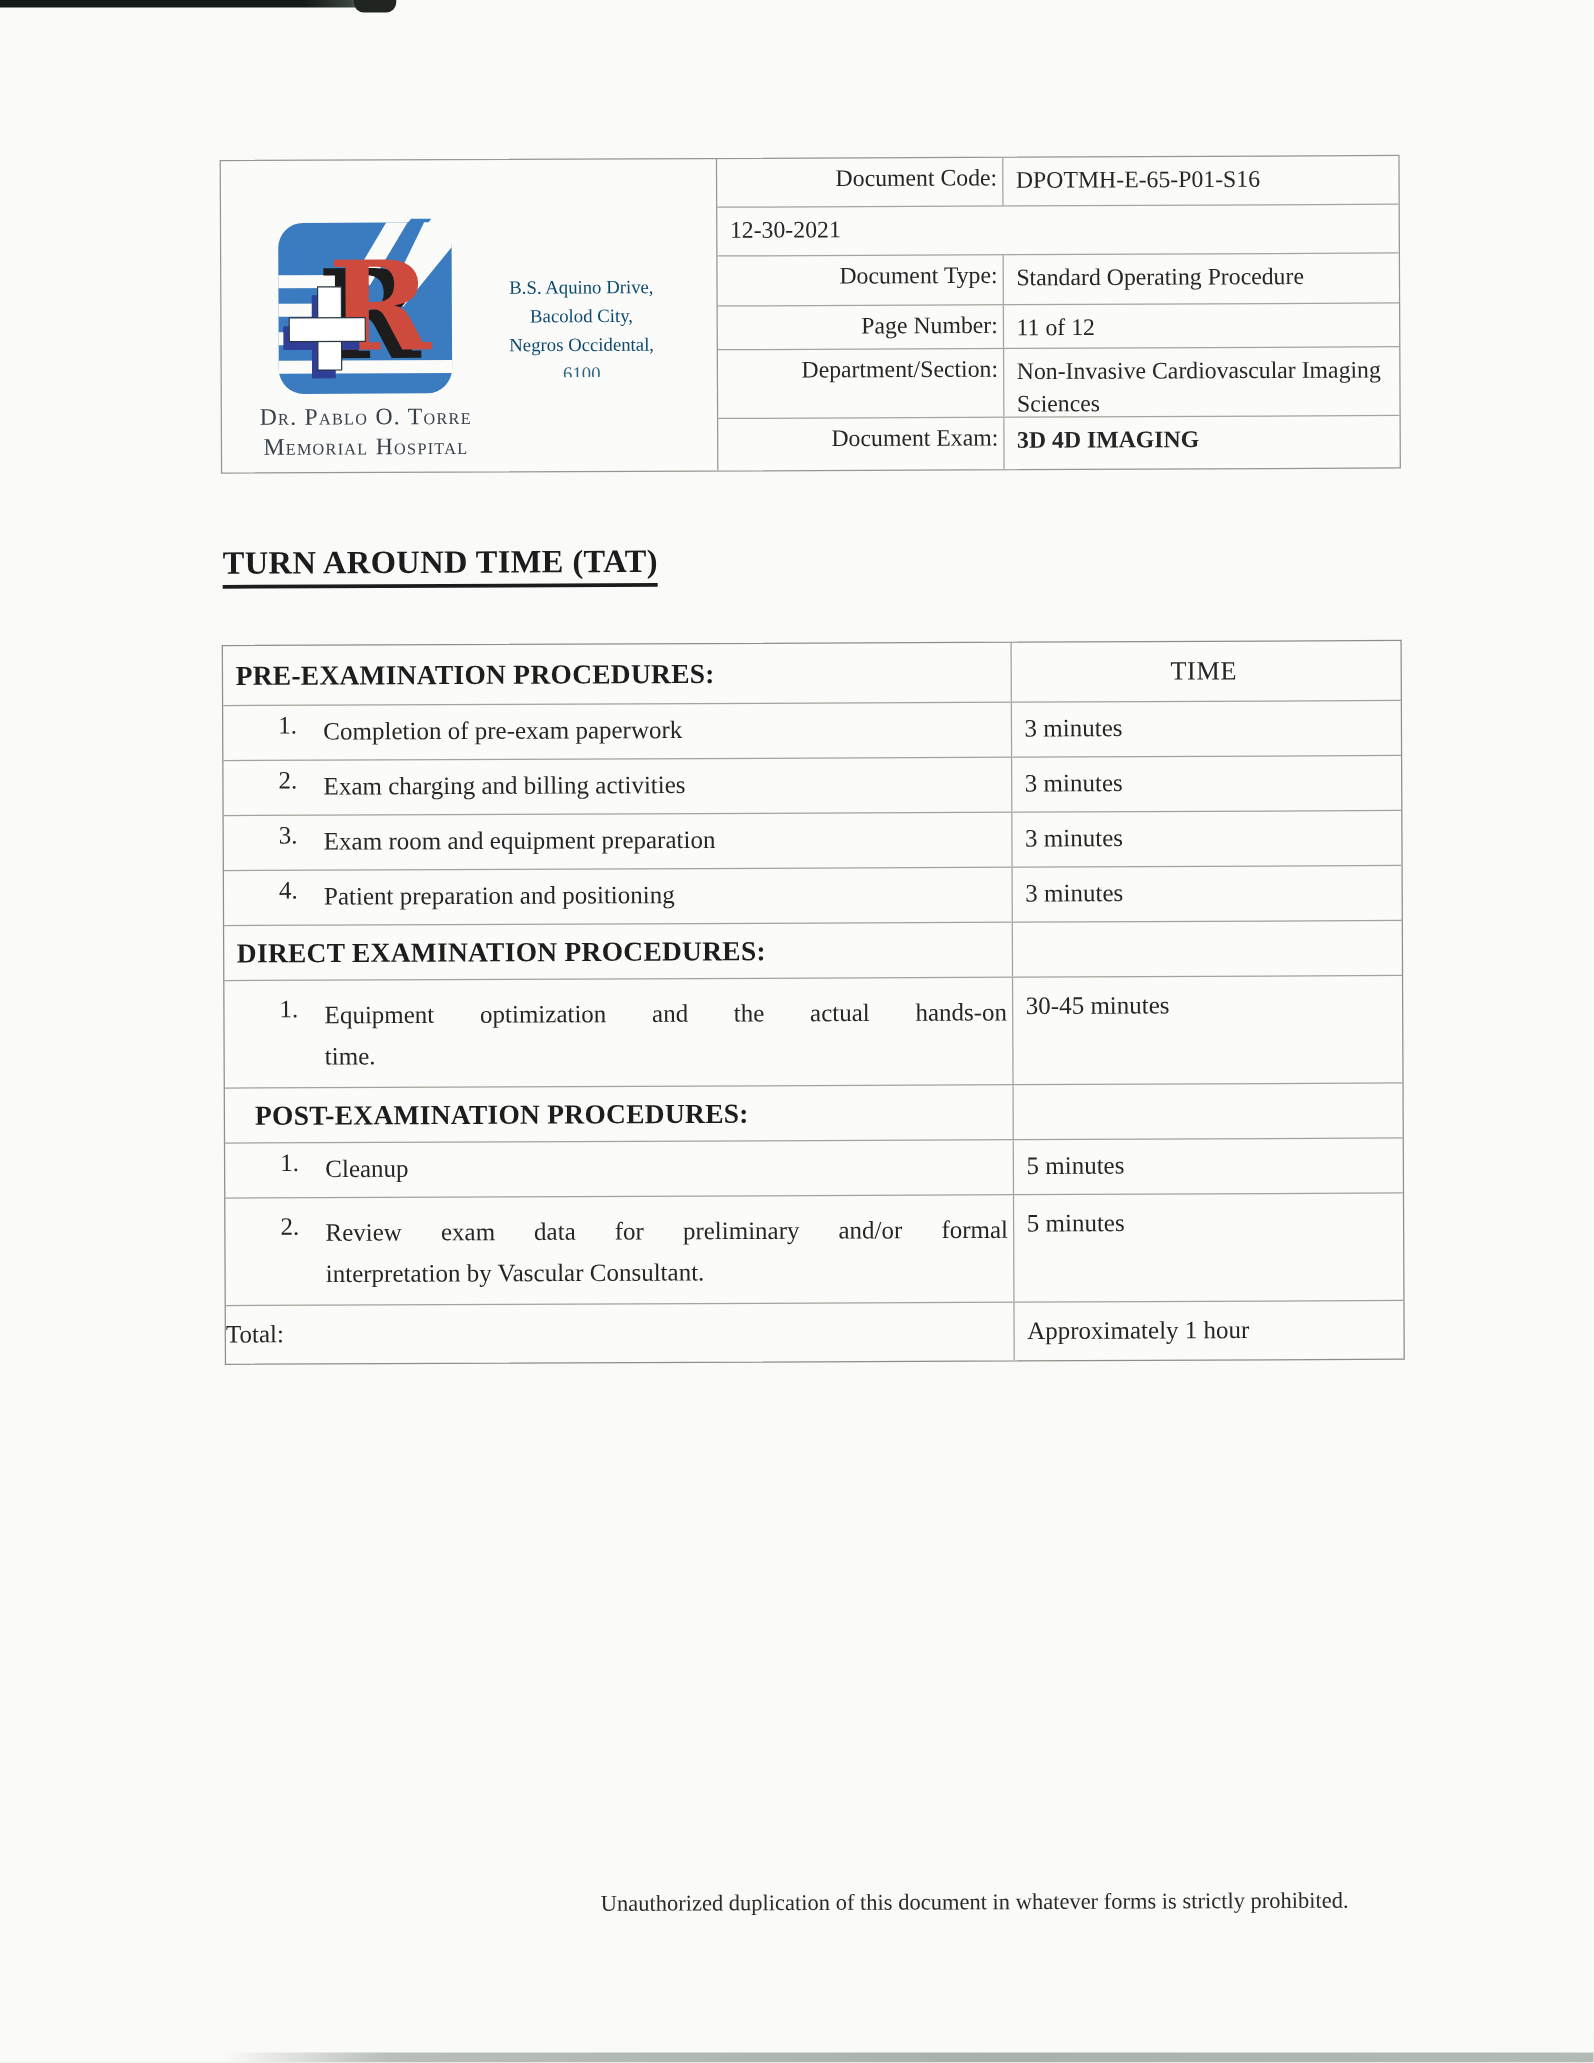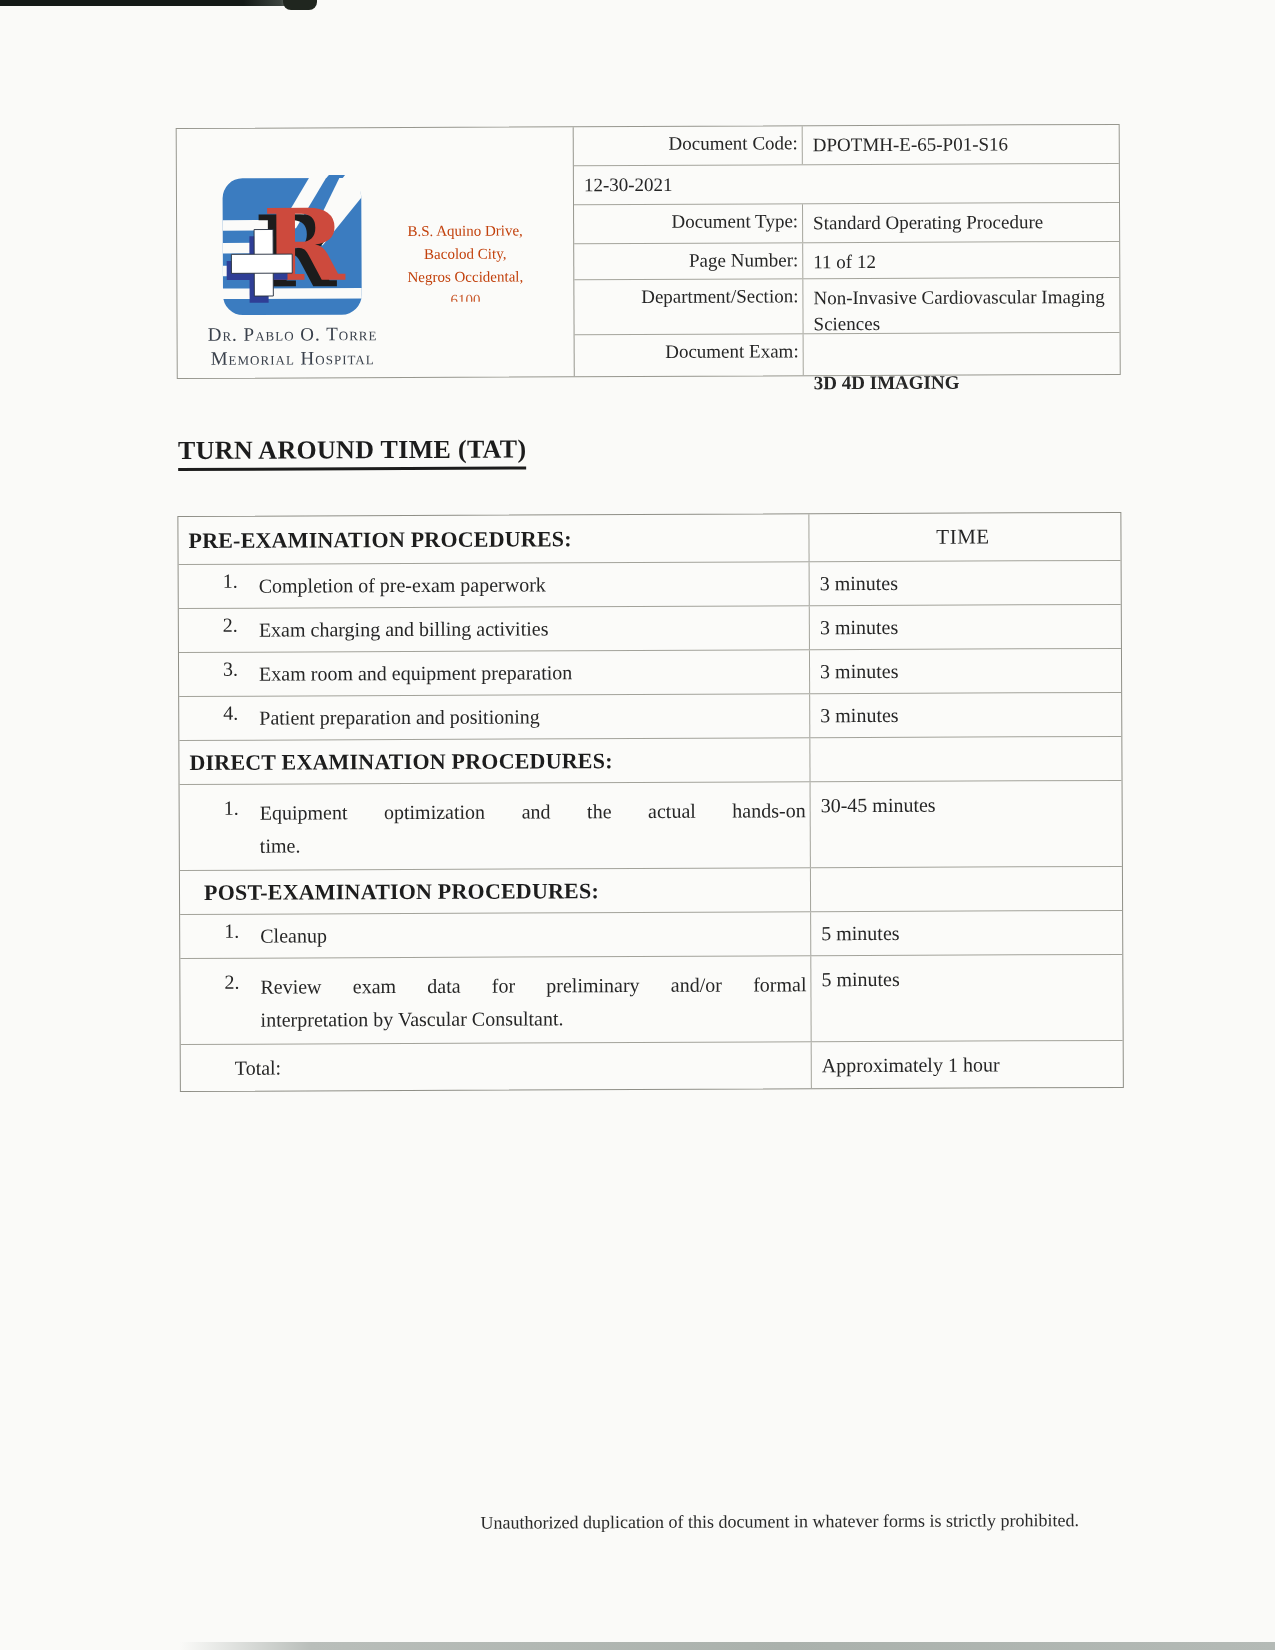--- a/index.html
+++ b/index.html
@@ -33,32 +33,32 @@
     background:#fbfbf9;
   }
   .hdr-left{position:relative;width:397px;border-right:1px solid #97978f;box-sizing:border-box;}
   .logo-svg{position:absolute;left:38px;top:46px;}
   .hosp-name{
     position:absolute;left:0px;top:194px;width:230px;text-align:center;
     font-variant:small-caps;font-size:19px;line-height:24px;letter-spacing:1px;color:#3a414c;
   }
   .addr{
     position:absolute;left:218px;top:92px;width:140px;text-align:center;
-    font-size:15px;line-height:23px;color:#c2410c;
+    font-size:15px;line-height:23px;color:#0c4a6e;
   }
   .addr .clip{height:13px;overflow:hidden;opacity:.85;}
   .hdr-right{flex:1;display:flex;flex-direction:column;}
   .meta-row{display:flex;border-bottom:1px solid #a5a59d;box-sizing:border-box;}
   .meta-row:last-child{border-bottom:none;}
   .meta-label{
     width:229px;box-sizing:border-box;padding:6px 4px 0 12px;
     font-size:19px;border-right:1px solid #a5a59d;text-align:right;
   }
   .meta-value{flex:1;box-sizing:border-box;padding:6px 6px 0 10px;font-size:19px;line-height:26px;}
-  .meta-value.bold{font-weight:bold;margin-top:30px;}
+  .meta-value.bold{font-weight:bold;}
 
   
   .sec-title{position:absolute;left:179px;top:434px;}
   .sec-title span{
     font-size:26px;font-weight:bold;letter-spacing:.3px;color:#1c1c1c;
     border-bottom:3px solid #1c1c1c;padding-bottom:2px;display:inline-block;
   }
 
   
   .tat{
@@ -75,21 +75,21 @@
   .trow.h48{height:48px;} .trow.h44{height:44px;} .trow.h86{height:86px;} .trow.h46{height:46px;}
   .trow.top .tcell-l,.trow.top .tcell-r{align-items:flex-start;padding-top:12px;}
   .sec-label{font-size:22px;font-weight:bold;color:#1d1d1d;padding-left:10px;letter-spacing:.2px;}
   .sec-label.indent{padding-left:24px;}
   .time-head{width:100%;text-align:center;font-size:21px;letter-spacing:.5px;padding-right:14px;}
   .item{display:flex;padding-left:44px;width:100%;box-sizing:border-box;}
   .item .num{width:36px;flex:none;font-size:20px;}
   .item .lines{flex:1;padding-right:4px;}
   .item .line{font-size:20px;line-height:33px;}
   .item .line.just{text-align:justify;text-align-last:justify;}
-  .total-label{font-size:20px;padding-left:54px;}
+  .total-label{font-size:20px;}
 
   
   .footer{
     position:absolute;left:418px;top:1512px;width:716px;
     text-align:center;font-size:18px;color:#2a2a2a;
   }
 </style>
 </head>
 <body>
 

